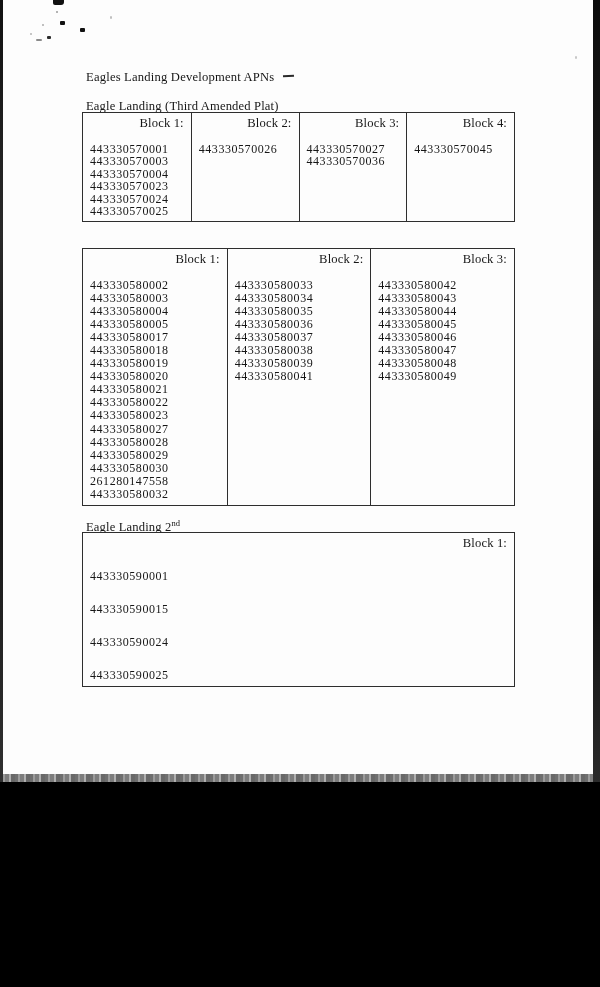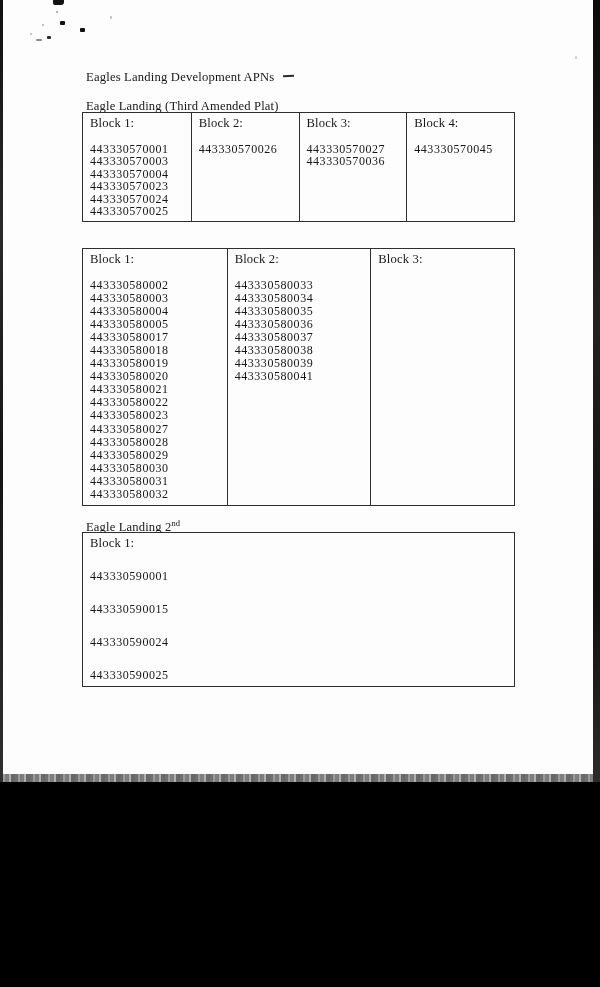--- a/index.html
+++ b/index.html
@@ -57,21 +57,21 @@
   .apn-table{position:absolute;left:82px;width:433px;display:flex;align-items:stretch;
              border:1.5px solid var(--border);box-sizing:border-box;background:var(--page-bg);}
   .table-1{top:112px;min-height:109px;}
   .table-2{top:248px;min-height:256px;}
   .table-3{top:532px;min-height:98px;}
   .apn-col{box-sizing:border-box;padding:3px 7px 4px 7px;}
   .apn-col + .apn-col{border-left:1.5px solid var(--border);}
   .cols-4 .apn-col{width:25%;}
   .cols-3 .apn-col{width:33.333%;}
   .cols-1 .apn-col{width:100%;}
-  .block-label{font-size:12.6px;line-height:14px;letter-spacing:.15px;}
+  .block-label{font-size:12.6px;line-height:14px;letter-spacing:.15px;text-align:right;}
   .apn-list{margin-top:13px;}
   .apn{font-size:12px;letter-spacing:.55px;white-space:nowrap;}
   .table-1 .apn{line-height:12.4px;}
   .table-2 .apn{line-height:13.05px;}
   .table-3 .apn{line-height:12.9px;margin-top:20px;}
 </style>
 </head>
 <body>
 
 <div class="viewport">
@@ -139,39 +139,49 @@
             <div class="apn">443330580018</div>
             <div class="apn">443330580019</div>
             <div class="apn">443330580020</div>
             <div class="apn">443330580021</div>
             <div class="apn">443330580022</div>
             <div class="apn">443330580023</div>
             <div class="apn">443330580027</div>
             <div class="apn">443330580028</div>
             <div class="apn">443330580029</div>
             <div class="apn">443330580030</div>
-            <div class="apn">443330580031</div>
+            <div class="apn">261280147558</div>
             <div class="apn">443330580032</div>
           </div>
         </div>
         <div class="apn-col">
           <div class="block-label">Block 2:</div>
           <div class="apn-list">
             <div class="apn">443330580033</div>
             <div class="apn">443330580034</div>
             <div class="apn">443330580035</div>
             <div class="apn">443330580036</div>
             <div class="apn">443330580037</div>
             <div class="apn">443330580038</div>
             <div class="apn">443330580039</div>
             <div class="apn">443330580041</div>
           </div>
         </div>
         <div class="apn-col">
           <div class="block-label">Block 3:</div>
+          <div class="apn-list">
+            <div class="apn">443330580042</div>
+            <div class="apn">443330580043</div>
+            <div class="apn">443330580044</div>
+            <div class="apn">443330580045</div>
+            <div class="apn">443330580046</div>
+            <div class="apn">443330580047</div>
+            <div class="apn">443330580048</div>
+            <div class="apn">443330580049</div>
+          </div>
         </div>
       </div>
 
     <div class="section-heading heading-3"><span>Eagle Landing 2</span><sup>nd</sup></div>
     <div class="apn-table table-3 cols-1">
         <div class="apn-col">
           <div class="block-label">Block 1:</div>
           <div class="apn-list">
             <div class="apn">443330590001</div>
             <div class="apn">443330590015</div>

